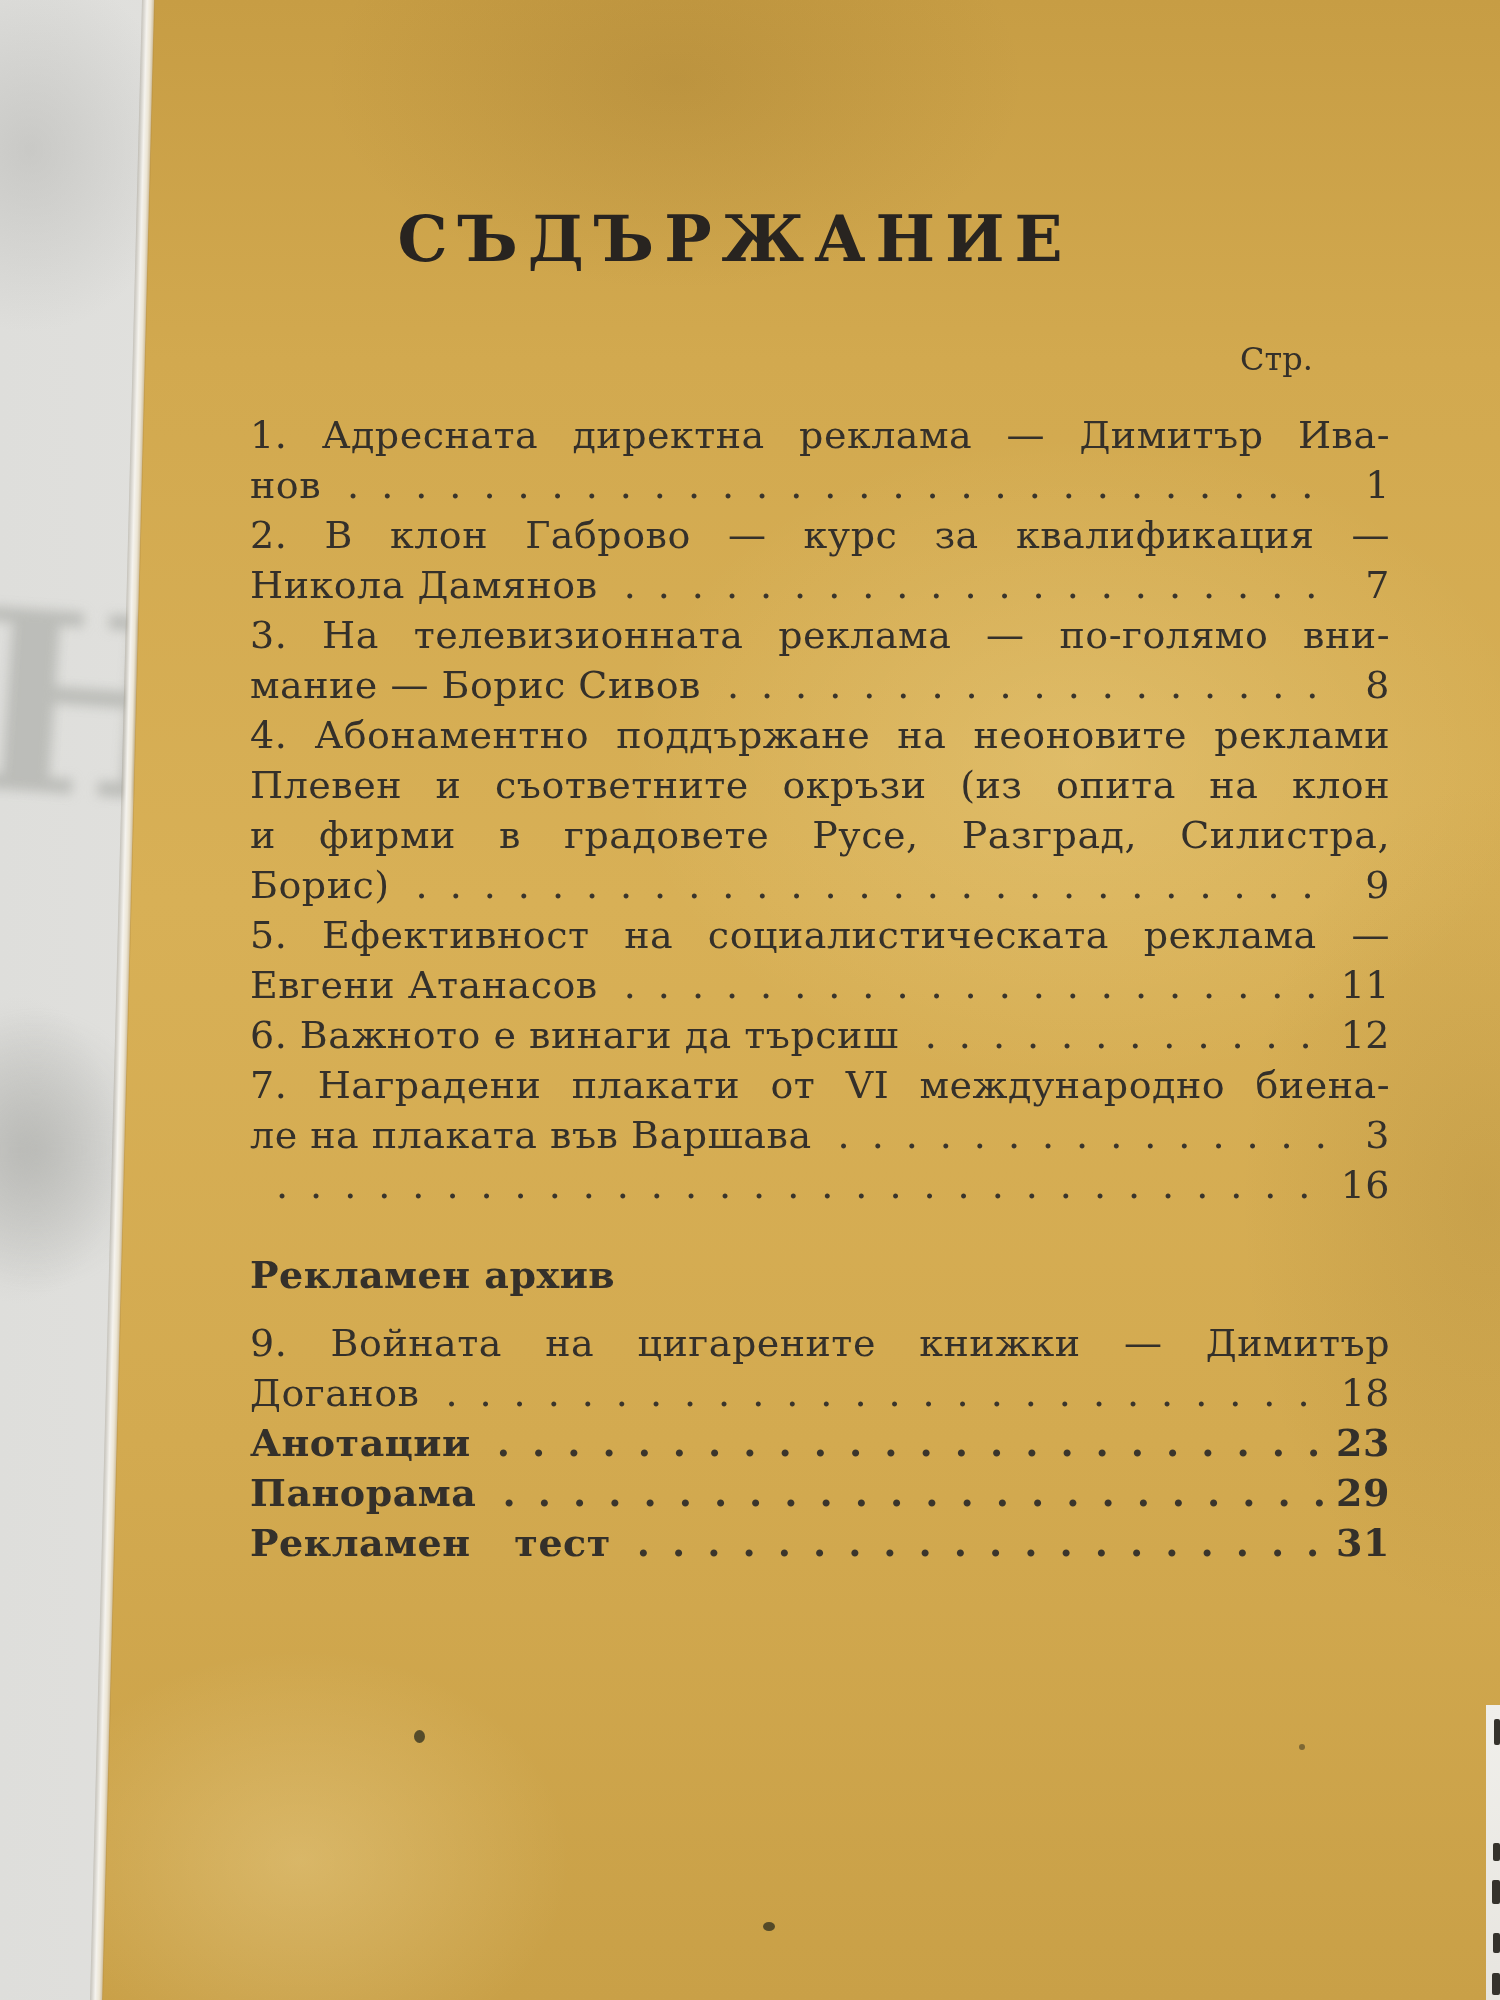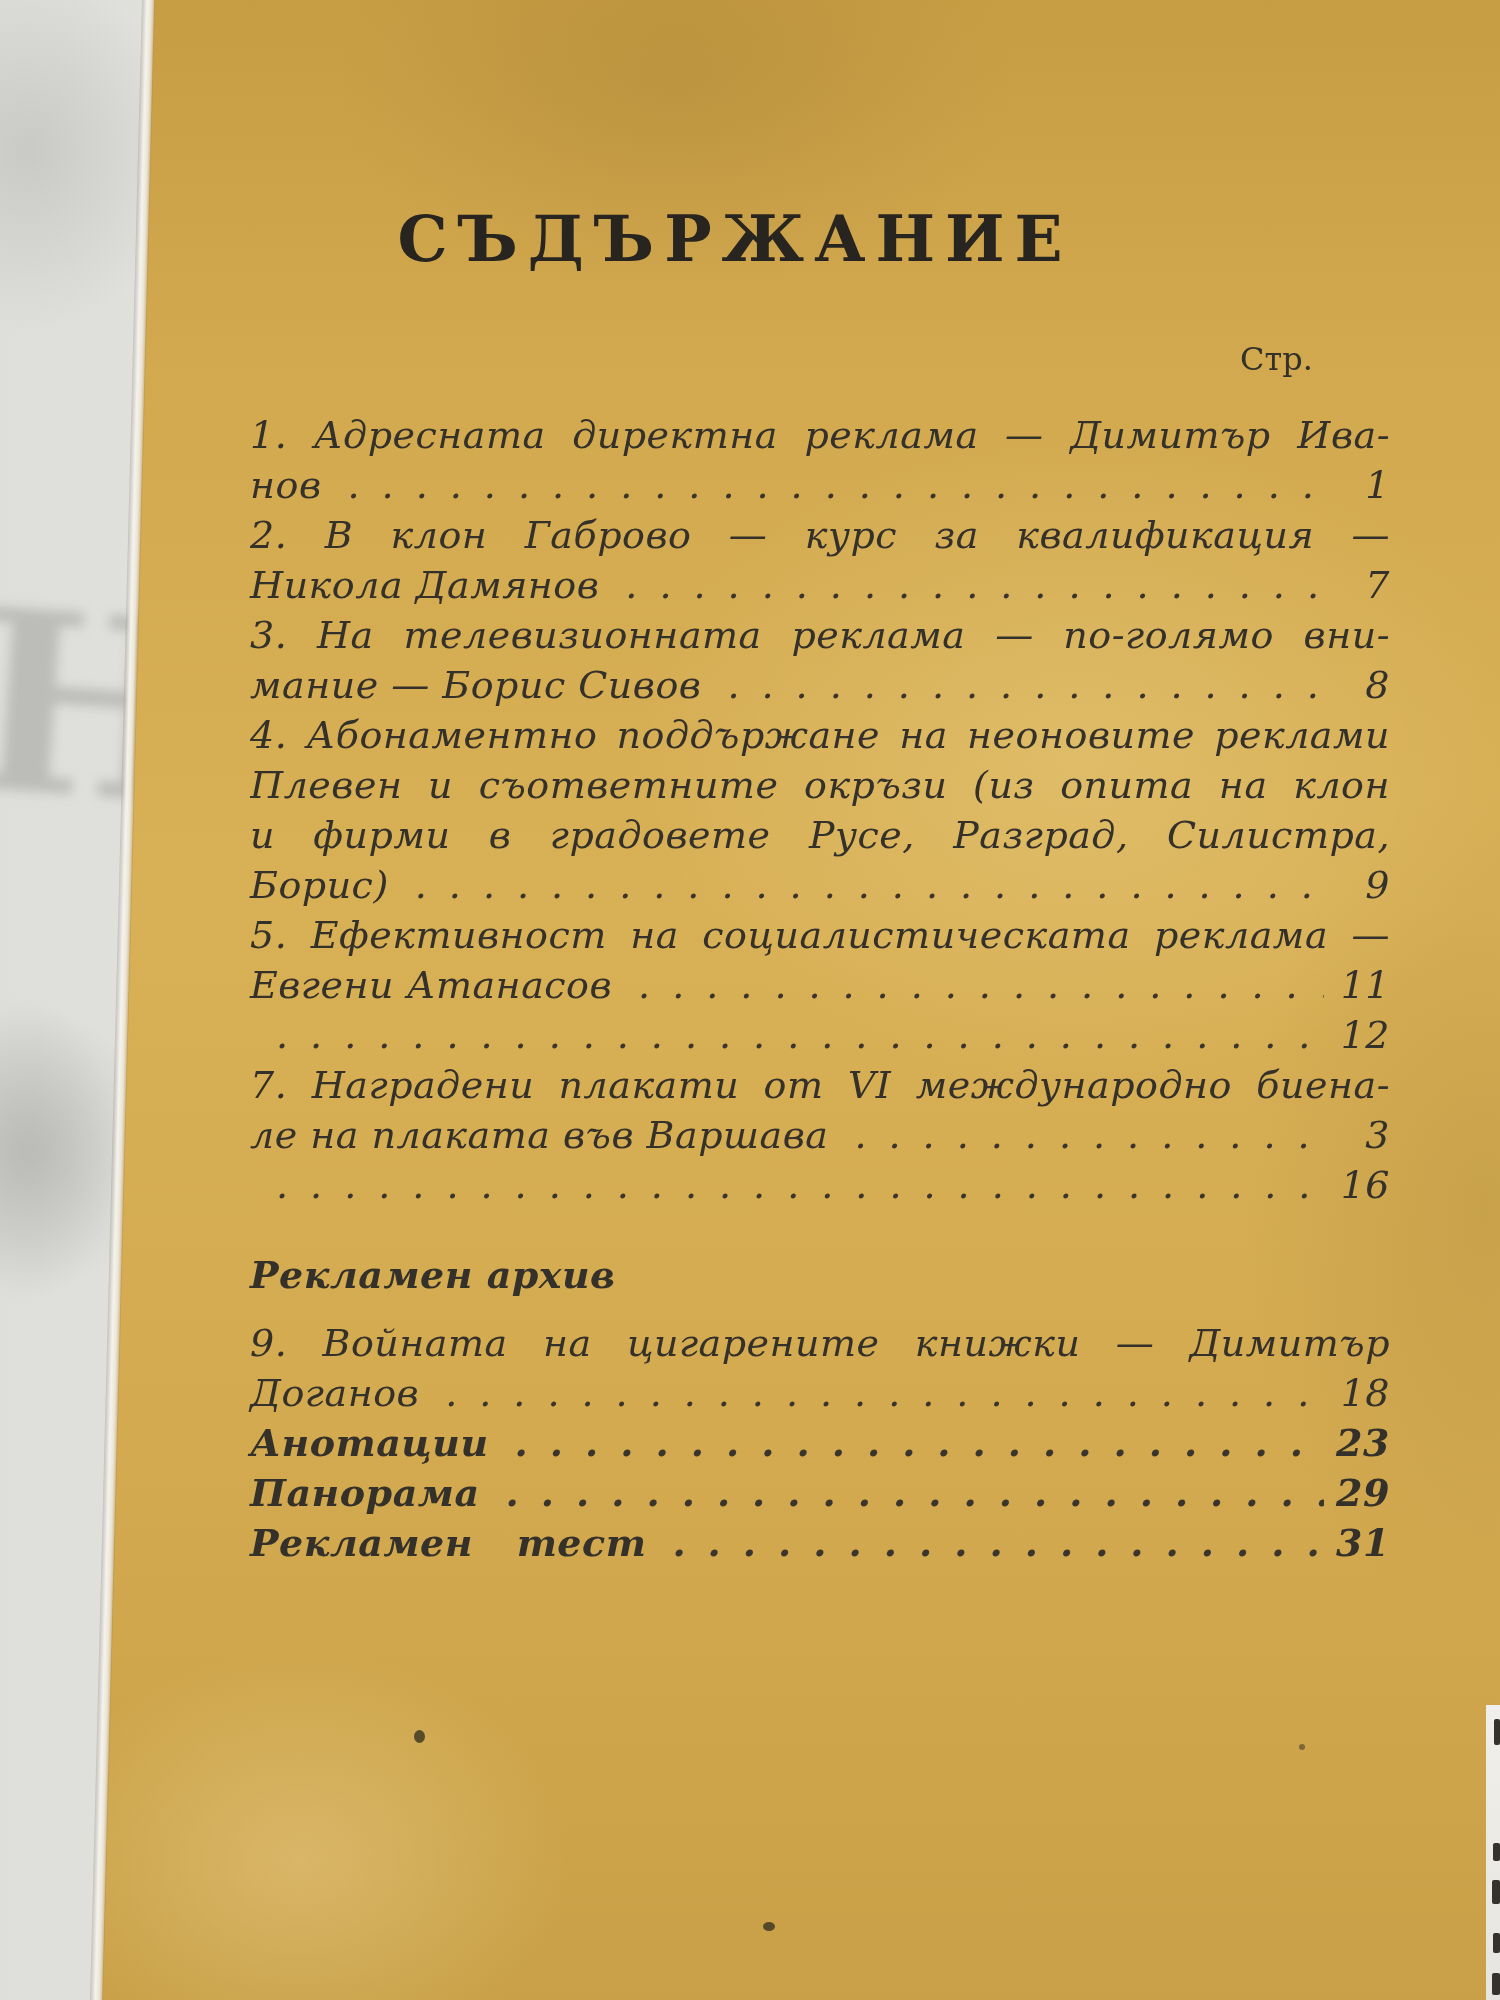--- a/index.html
+++ b/index.html
@@ -61,21 +61,21 @@
     color:var(--title-ink);
   }
   
   .str{
     position:absolute;left:1240px;top:340px;width:146px;
     text-align:left;font-size:32px;color:var(--ink);
   }
   
   .toc{
     position:absolute;left:250px;top:410px;width:1140px;
-    font-size:38px;color:var(--ink);letter-spacing:.5px;font-style:italic;
+    font-size:38px;color:var(--ink);letter-spacing:.5px;
   }
   .line{height:50px;line-height:50px;white-space:nowrap;}
   .just{text-align:justify;text-align-last:justify;white-space:normal;overflow:hidden;}
   .row{display:flex;align-items:baseline;justify-content:center;}
   .row .t{flex:0 0 auto;}
   .dots{
     flex:1 1 auto;overflow:hidden;white-space:nowrap;
     letter-spacing:22px;margin:0 8px 0 26px;color:#3a352c;
   }
   .pg{flex:0 0 auto;min-width:58px;text-align:right;}
@@ -143,20 +143,21 @@
         <span class="dots">........................................</span>
         <span class="pg">9</span>
       </div>
       <div class="line just">5. Ефективност на социалистическата реклама —</div>
       <div class="line row">
         <span class="t">Евгени Атанасов</span>
         <span class="dots">........................................</span>
         <span class="pg">11</span>
       </div>
       <div class="line row">
+        <span class="t">6. Важното е винаги да търсиш</span>
         <span class="dots">........................................</span>
         <span class="pg">12</span>
       </div>
       <div class="line just">7. Наградени плакати от VI международно биена-</div>
       <div class="line row">
         <span class="t">ле на плаката във Варшава</span>
         <span class="dots">........................................</span>
         <span class="pg">3</span>
       </div>
       <div class="line row">

